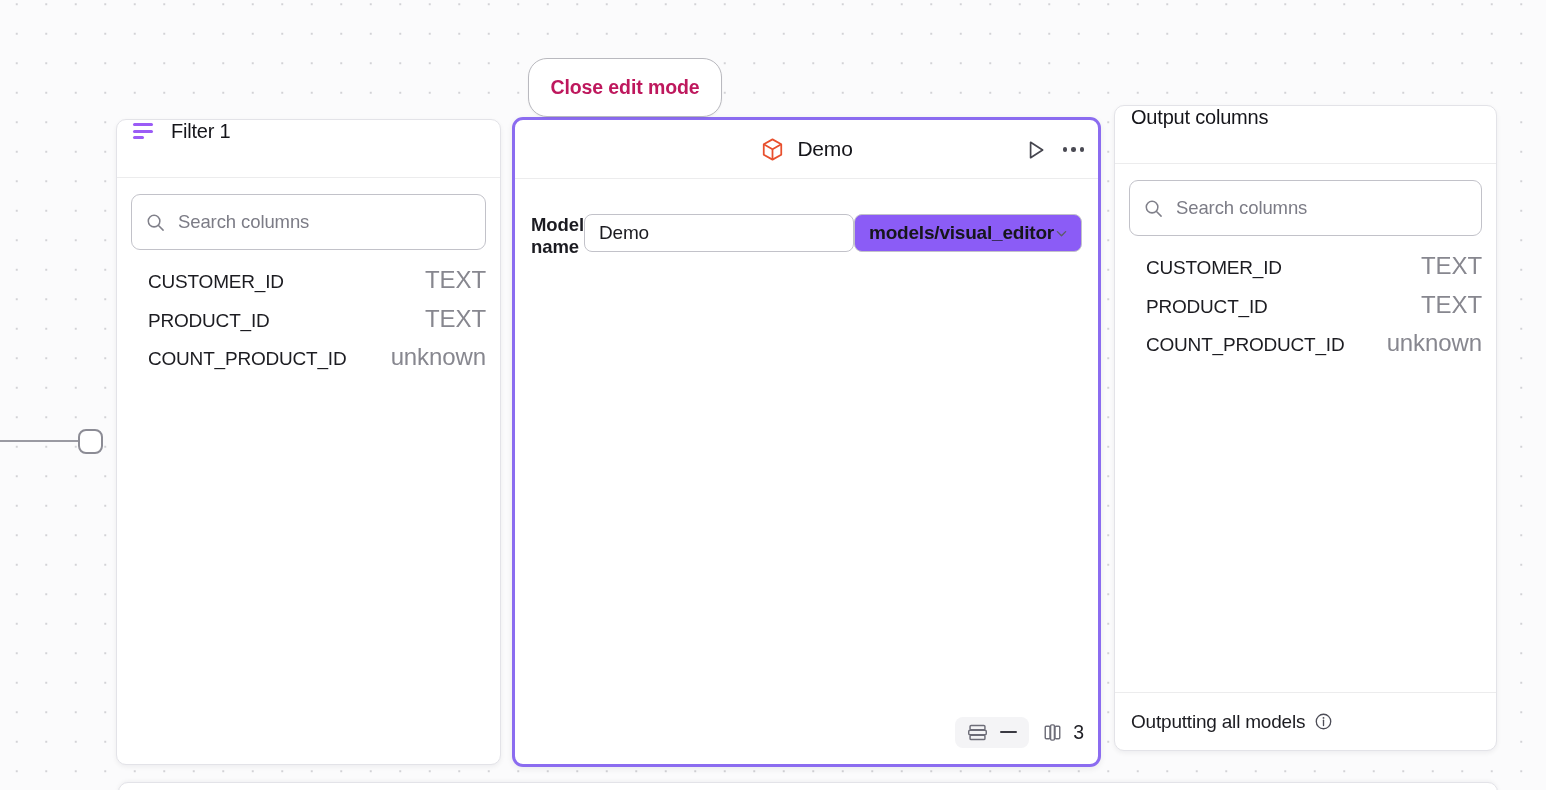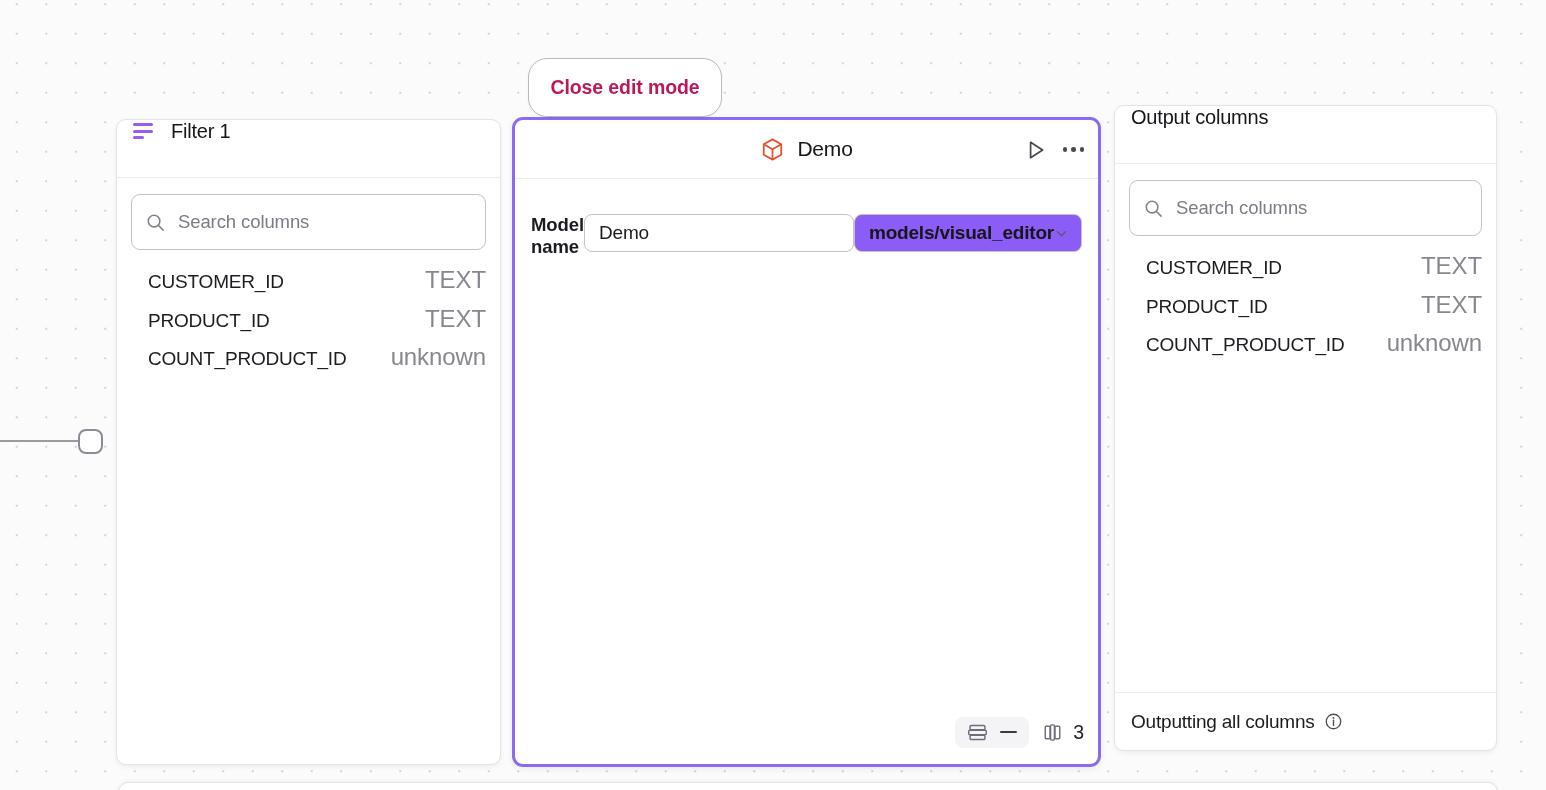--- a/index.html
+++ b/index.html
@@ -468,21 +468,21 @@
         <span class="col-name">PRODUCT_ID</span>
         <span class="col-type">TEXT</span>
       </div>
       <div class="col-row">
         <span class="col-name">COUNT_PRODUCT_ID</span>
         <span class="col-type">unknown</span>
       </div>
     </div>
 
     <div class="output-footer">
-      <span class="output-footer-text">Outputting all columns</span>
+      <span class="output-footer-text">Outputting all models</span>
       <svg width="19" height="19" viewBox="0 0 20 20">
         <circle cx="10" cy="10" r="7.6" fill="none" stroke="#4d4d57" stroke-width="1.4"></circle>
         <circle cx="10" cy="6.2" r="0.95" fill="#4d4d57"></circle>
         <line x1="10" y1="8.7" x2="10" y2="14.2" stroke="#4d4d57" stroke-width="1.4" stroke-linecap="round"></line>
       </svg>
     </div>
   </div>
 
   <div id="bottom-panel"></div>
 

